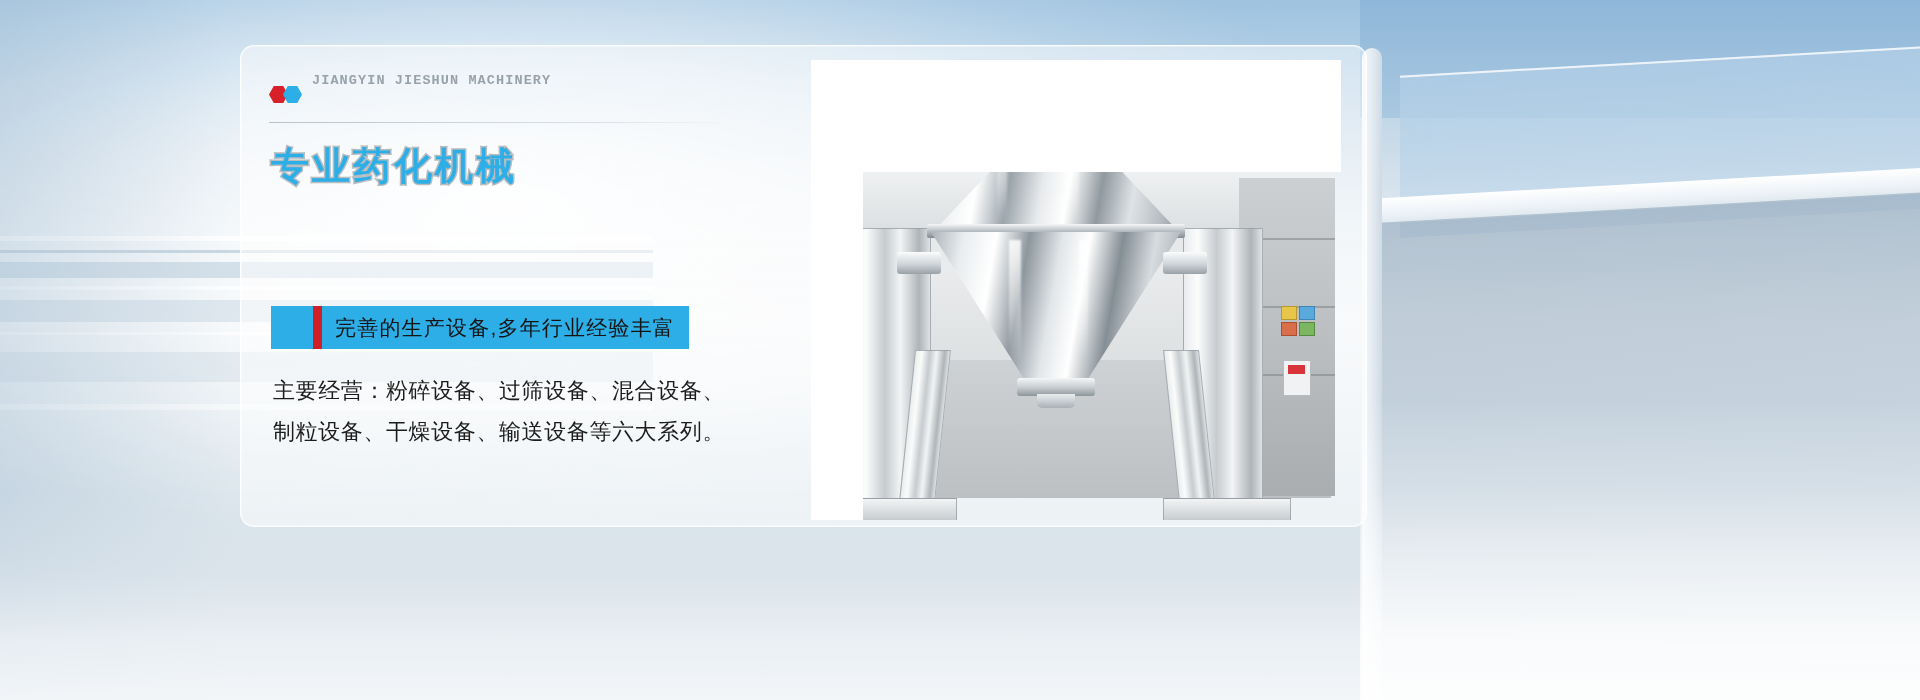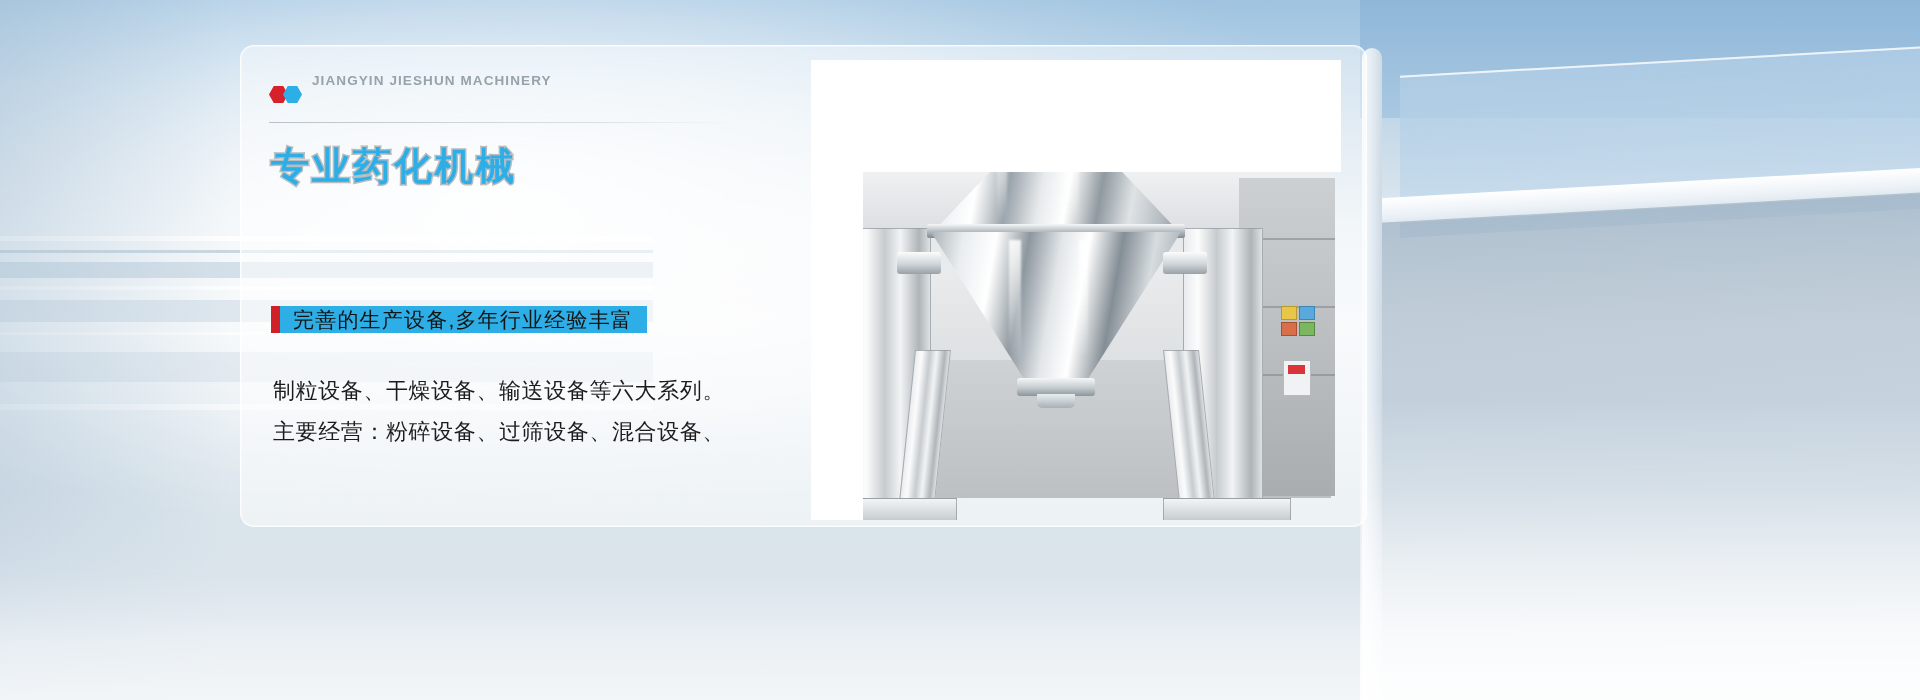--- a/index.html
+++ b/index.html
@@ -182,21 +182,21 @@
   .hexdot.blue { background: #2eaee6; margin-left: -5px; }
   .logo-cn {
     font-family: "Liberation Sans", "DejaVu Sans", sans-serif;
     font-size: 29px;
     font-weight: 700;
     color: #2b2b2b;
     letter-spacing: 1px;
     line-height: 1;
   }
   .logo-en {
-    font-family: Liberation Sans, sans-serif;
+    font-family: Liberation Mono, monospace;
     font-size: 13.5px;
     font-weight: 700;
     letter-spacing: 1.1px;
     color: #98a2aa;
     margin-bottom: 20px;
     white-space: nowrap;
   }
   .logo-rule {
     position: absolute;
     left: 0;
@@ -221,24 +221,25 @@
     paint-order: stroke fill;
     white-space: nowrap;
   }
   .headline .ln { display: block; }
 
   
   .strip {
     position: absolute;
     left: 2px;
     top: 260px;
-    height: 27px;
+    height: 43px;
     display: flex;
     align-items: center;
     background: #2eaee6;
+    padding-left: 42px;
   }
   .strip-accent {
     width: 9px;
     height: 100%;
     background: #cf1f27;
     flex: 0 0 auto;
   }
   .strip-text {
     font-family: "Liberation Sans", "DejaVu Sans", sans-serif;
     font-size: 21px;
@@ -482,22 +483,22 @@
       <div class="headline">
         <span class="ln">专业药化机械</span>
       </div>
 
       <div class="strip">
         <span class="strip-accent"></span>
         <span class="strip-text">完善的生产设备,多年行业经验丰富</span>
       </div>
 
       <div class="body-copy">
+        <span class="ln">主要经营：粉碎设备、过筛设备、混合设备、</span>
         <span class="ln">制粒设备、干燥设备、输送设备等六大系列。</span>
-        <span class="ln">主要经营：粉碎设备、过筛设备、混合设备、</span>
       </div>
     </div>
 
     <div class="product">
       <div class="ph-room">
         <div class="ph-room-floor"></div>
       </div>
       <div class="ph-ceiling"></div>
       <div class="ph-shelf">
         <div class="ph-shelf-line" style="top:60px"></div>

